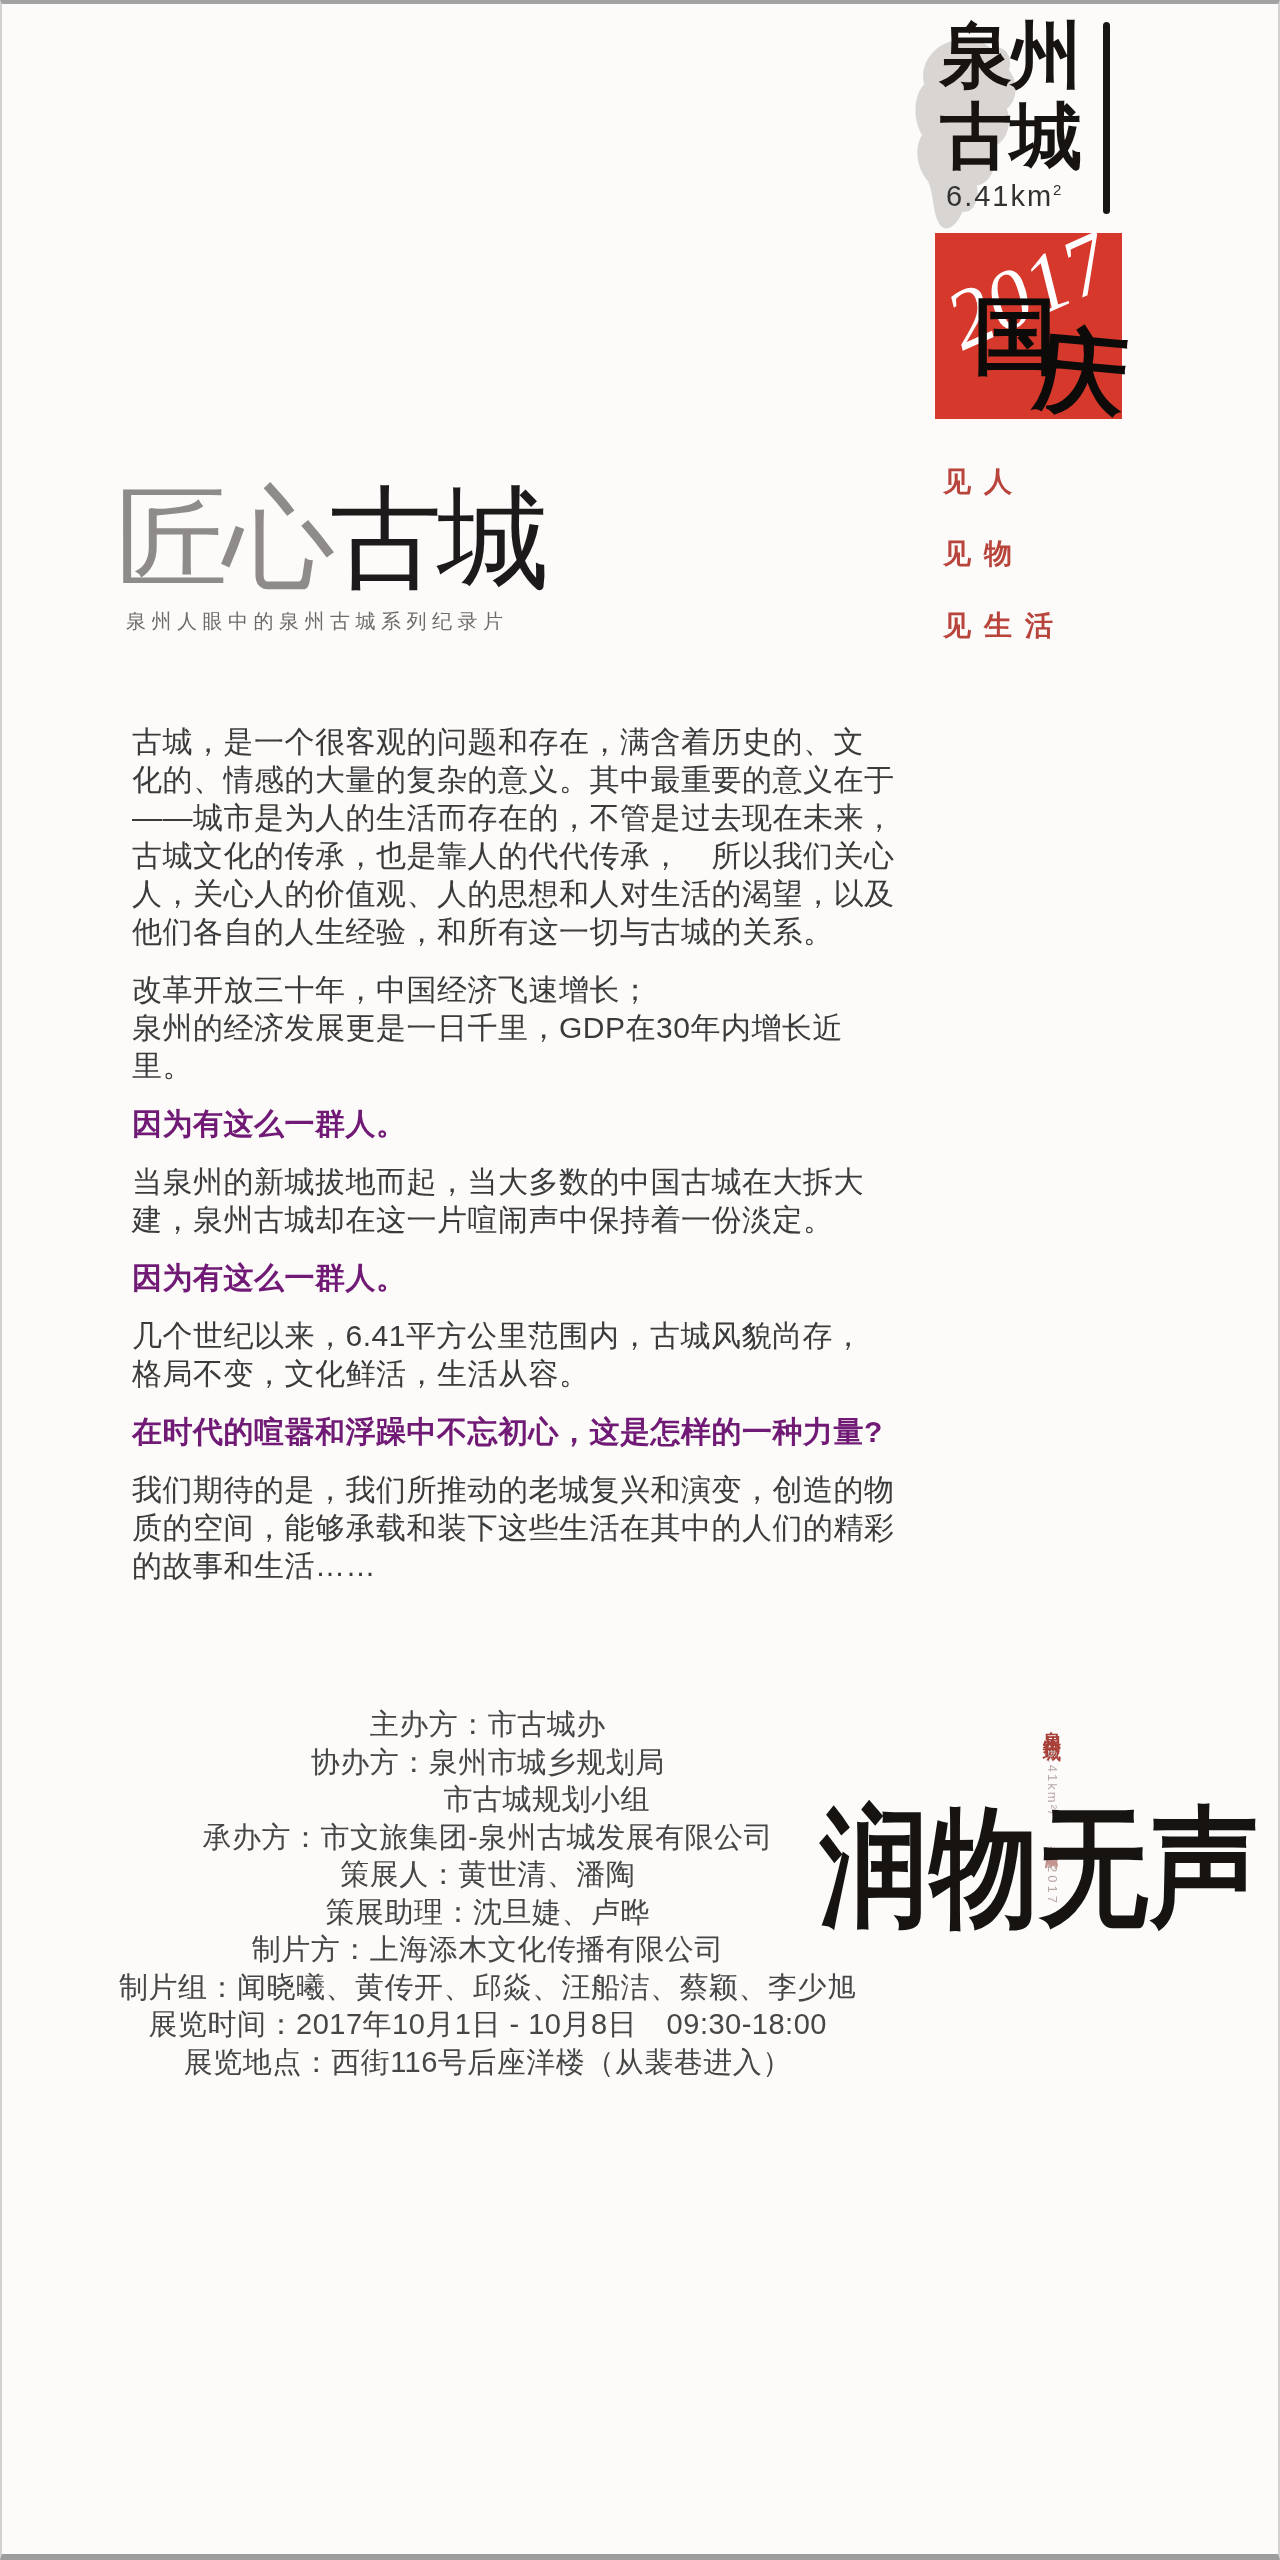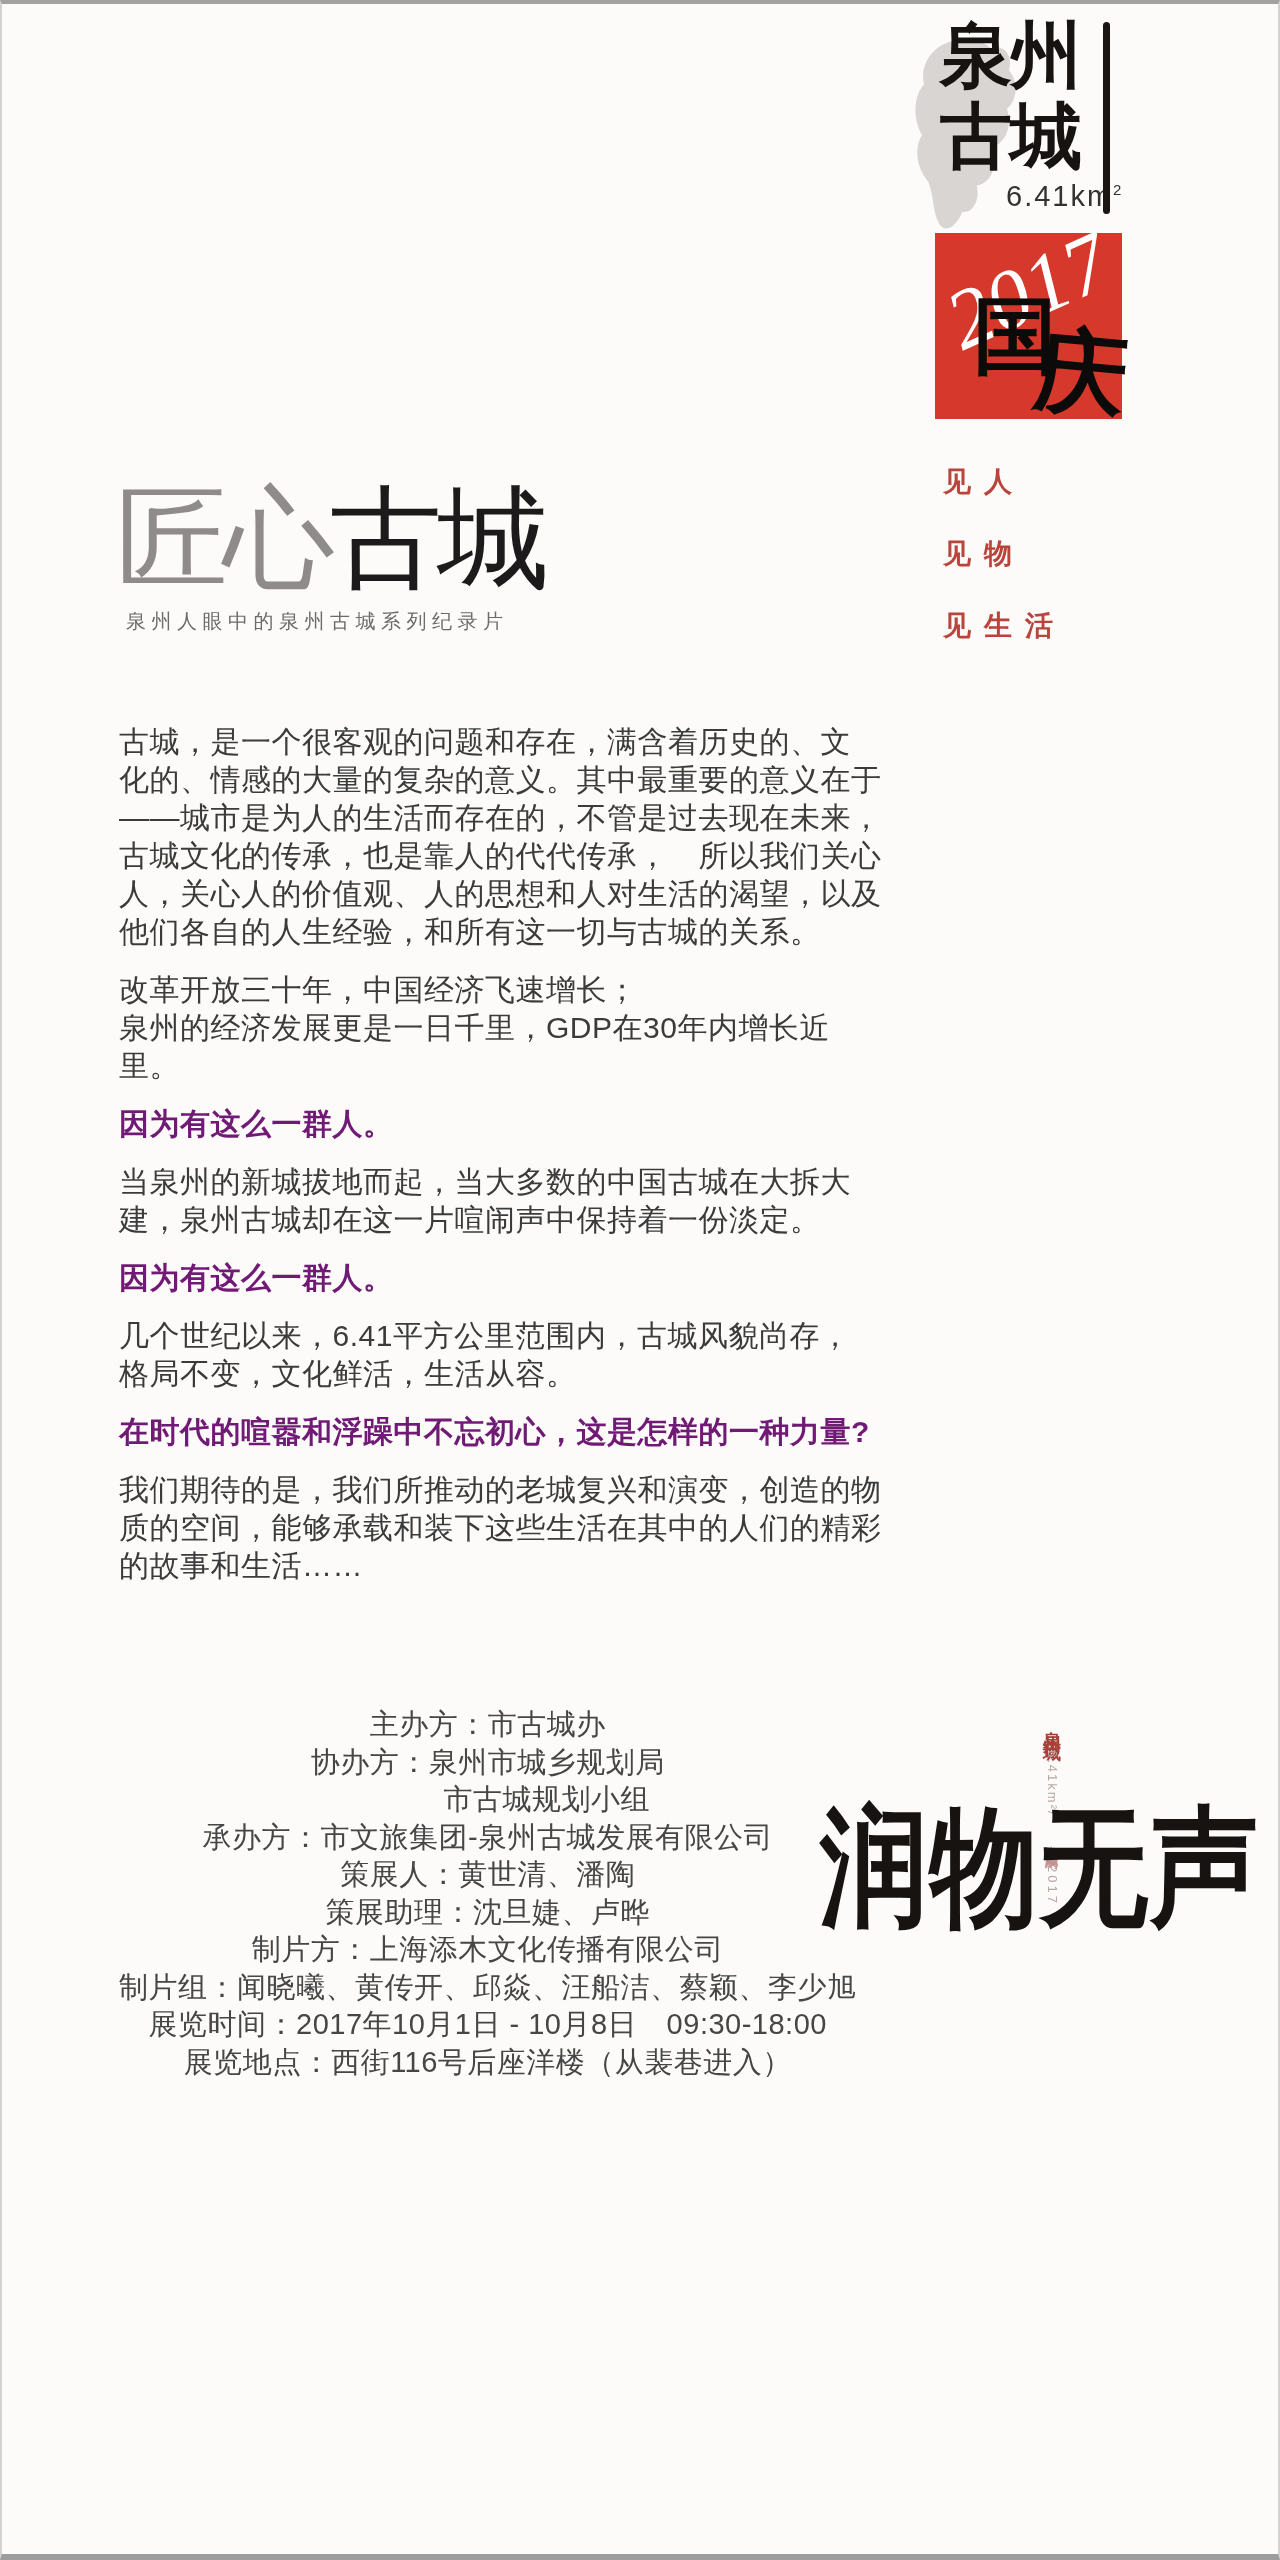--- a/index.html
+++ b/index.html
@@ -20,21 +20,21 @@
 
   
   .map-silhouette{left:903px;top:30px;width:118px;height:202px;z-index:0;}
   .logo-city{
     left:938px;top:12px;z-index:1;
     font-family:"Liberation Serif",serif;
     font-weight:700;font-size:72px;line-height:81px;
     letter-spacing:-2px;color:#171310;
   }
   .logo-area{
-    left:1004px;top:176px;z-index:1;
+    left:944px;top:176px;z-index:1;
     font-size:29px;letter-spacing:2px;color:#343230;
   }
   .logo-area sup{font-size:15px;}
   .brush-line{
     left:1101px;top:18px;width:7px;height:192px;
     background:#181512;border-radius:4px;z-index:1;
   }
   .stamp{
     left:933px;top:229px;width:187px;height:186px;
     background:#d6392b;z-index:1;overflow:visible;
@@ -73,21 +73,21 @@
   }
   .main-title .gray{color:#8f8b8b;}
   .subtitle{
     left:124px;top:604px;
     font-size:20px;letter-spacing:5.5px;color:#6f6b6b;
     white-space:nowrap;
   }
 
   
   .body-copy{left:117px;top:719px;width:800px;color:#3b3b3b;}
-  .para{margin:0 0 20px 0;}
+  .para{margin:0 0 20px 13px;}
   .bline{
     font-size:30px;line-height:38px;letter-spacing:0.5px;
     white-space:nowrap;
   }
   .para.bold .bline{font-weight:700;color:#701a75;}
 
   
   .credits{left:117px;top:1702px;color:#464646;text-align:center;}
   .credit-line{
     font-size:29px;line-height:37.5px;letter-spacing:0.5px;

